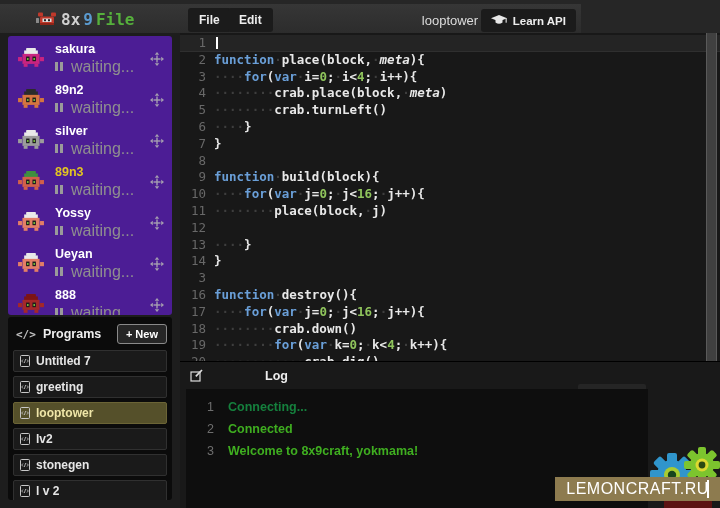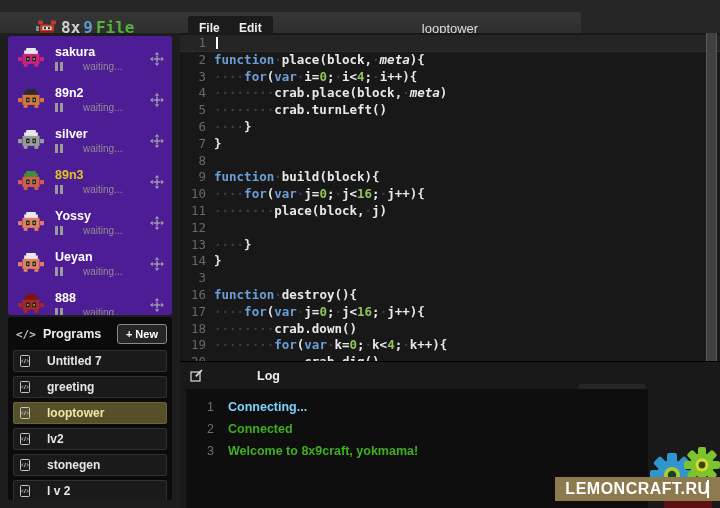--- a/index.html
+++ b/index.html
@@ -2,21 +2,21 @@
 <html><head>
 <meta charset="utf-8">
 <style>
   html,body{margin:0;padding:0;}
   body{
     width:720px;height:508px;overflow:hidden;position:relative;
     background:#262626;font-family:"Liberation Sans",sans-serif;
     -webkit-font-smoothing:antialiased;
   }
   
-  .header{position:absolute;top:12px;left:0;width:581px;height:33px;
+  .header{position:absolute;top:4px;left:0;width:581px;height:33px;
     background:linear-gradient(#363636,#2b2b2b);}
   .logo{position:absolute;left:36px;top:6px;display:flex;align-items:center;gap:3px;
     font-family:"DejaVu Sans Mono",monospace;font-weight:bold;font-size:16px;}
   .logo .l8x{color:#cfcfcf}.logo .l9{color:#5b9bd0}.logo .lcraft{color:#56b03c}
   .menu-btn{position:absolute;top:4px;height:24px;background:#1b1b1b;color:#eee;
     font-size:12px;font-weight:bold;border:none;border-radius:3px;padding:12px 11px;
     display:flex;align-items:center;}
   .btn-file{left:188px}.btn-edit{left:228px}
   .doc-title{position:absolute;left:180px;top:0;width:540px;height:33px;line-height:33px;
     text-align:center;color:#ddd;font-size:13px;pointer-events:none}
@@ -25,65 +25,65 @@
     display:flex;align-items:center;gap:6px;}
   
   .sidebar{position:absolute;top:33px;left:0;width:180px;height:475px;background:#1d1d1d;}
   .player-panel{position:absolute;top:3px;left:8px;width:164px;height:277px;
     background:#4c1d95;border-radius:3px;overflow:hidden;padding-top:2px;}
   .player-row{height:41px;display:flex;align-items:center;padding:0 8px;}
   .avatar{width:30px;height:22px;margin-right:9px;flex:none;}
   .pinfo{flex:1;min-width:0;}
   .pname{font-size:12.5px;font-weight:bold;color:#fff;line-height:14px;}
   .pname.hl{color:#e3c520;}
-  .pstatus{display:flex;gap:20px;align-items:center;font-size:10px;color:#8f8f8f;margin-top:2px;}
+  .pstatus{display:flex;gap:8px;align-items:center;font-size:16px;color:#8f8f8f;margin-top:2px;}
   .pause{display:inline-flex;gap:2px;}
   .pause i{width:3px;height:9px;background:#9a9a9a;display:block;}
   .move-icon{margin-left:auto;width:14px;height:14px;flex:none;opacity:.85;}
   .programs-panel{position:absolute;top:284px;left:8px;width:164px;height:183px;
     background:#0b0b0b;border-radius:3px;padding:5px;box-sizing:border-box;overflow:hidden;}
   .prog-header{display:flex;align-items:center;height:24px;}
   .code-glyph{color:#c0c0c0;font-size:11px;font-weight:bold;
     font-family:"DejaVu Sans Mono",monospace;margin:0 7px 0 3px;}
   .prog-title{font-size:12.5px;font-weight:bold;color:#eee;}
   .new-btn{margin-left:auto;background:#262626;border:1px solid #8a8a8a;border-radius:3px;
     color:#fff;font-size:11px;font-weight:bold;padding:3px 8px;}
   .prog-item{height:20px;margin-top:4px;background:#1a1a1a;border:1px solid #303030;
-    border-radius:2px;display:flex;align-items:center;padding:0 6px;gap:17px;
+    border-radius:2px;display:flex;align-items:center;padding:0 6px;gap:6px;
     font-size:12px;font-weight:bold;color:#e6e6e6;cursor:pointer;}
   .prog-item.selected{background:#55502a;border-color:#6b6436;color:#efe6a8;}
   
   .editor{position:absolute;left:180px;top:33px;width:540px;height:328px;background:#181818;
     overflow:hidden;font-family:"DejaVu Sans Mono",monospace;font-size:12.5px;padding-top:2px;}
   .code-line{height:16.8px;line-height:16.8px;white-space:pre;display:flex;}
   .code-line.active{background:#242424;box-shadow:inset 0 -1px 0 #2f2f2f;}
   .gutter{width:26px;text-align:right;color:#686868;flex:none;user-select:none;}
   .lcontent{padding-left:8px;color:#e8e8e8;font-weight:bold;}
   .kw{color:#6a9fd8;}.num{color:#8fc45c;}.meta{font-style:italic;}.ws{color:#3e3e3e;}
   .cursor{display:inline-block;width:2px;height:12px;background:#fff;vertical-align:-2px;margin-left:2px;}
   .scrollbar{position:absolute;right:3px;top:33px;width:11px;height:328px;background:#2a2a2a;
     border-left:1px solid #5a5a5a;border-right:1px solid #5a5a5a;box-sizing:border-box;z-index:3;}
   .scroll-thumb{position:absolute;top:0;left:0;width:100%;height:100%;background:#404040;}
   
   .log{position:absolute;left:180px;top:361px;width:540px;height:147px;background:#191919;
     border-top:1px solid #000;box-sizing:border-box;}
   .log-header{height:27px;display:flex;align-items:center;padding-left:10px;position:relative;}
-  .log-title{font-size:12.5px;font-weight:bold;color:#eee;margin-left:6px;padding-left:48px;}
+  .log-title{font-size:12.5px;font-weight:bold;color:#eee;margin-left:14px;padding-left:48px;}
   .clear-btn{position:absolute;right:74px;top:3px;height:21px;background:#252525;border:none;
     border-radius:2px;display:flex;align-items:center;gap:6px;padding:0 10px;color:#eee;
     font-size:11.5px;font-weight:bold;margin-top:19px;}
   .log-box{position:absolute;left:6px;top:27px;width:462px;height:120px;background:#0e0e0e;
     padding-top:7px;box-sizing:border-box;overflow:hidden;}
   .log-line{display:flex;line-height:22px;font-size:12.5px;font-weight:bold;}
   .log-num{width:28px;text-align:right;color:#6e6e6e;font-weight:normal;flex:none;margin-right:14px;}
   
   .gears{position:absolute;left:640px;top:440px;width:80px;height:68px;z-index:4;}
   .watermark-band{position:absolute;left:555px;top:477px;width:165px;height:24px;
     background:#8d7b4f;z-index:5;display:flex;align-items:center;justify-content:center;}
-  .band-text{color:#fff;font-weight:bold;font-size:16px;letter-spacing:.5px;}
+  .band-text{color:#fff;font-weight:normal;font-size:16px;letter-spacing:.5px;}
   .band-tick{position:absolute;right:11px;top:3px;width:2px;height:18px;background:#fff;}
   .red-strip{position:absolute;left:664px;top:501px;width:48px;height:7px;background:#5c1212;z-index:6;}
 </style>
 </head>
 <body>
 
 <div class="header">
   <div class="logo">
     <svg width="22" height="15" viewBox="0 0 22 15">
       <rect x="2" y="0.5" width="5" height="4" rx="1" fill="#c0392b"></rect>
@@ -95,20 +95,28 @@
       <rect x="8" y="7.2" width="2" height="2" fill="#222"></rect>
       <rect x="12" y="7.2" width="2" height="2" fill="#222"></rect>
     </svg>
     <span class="l8x">8x</span>
       <span class="l9">9</span>
       <span class="lcraft">File</span>
   </div>
   <div class="doc-title">looptower</div>
   <button class="menu-btn btn-file">File</button>
   <button class="menu-btn btn-edit">Edit</button>
+  <button class="learn-btn">
+    <svg width="16" height="11" viewBox="0 0 16 11">
+      <polygon points="8,0 16,3.2 8,6.4 0,3.2" fill="#e8e8e8"></polygon>
+      <path d="M4.5,5 v2.6 q3.5,2.4 7,0 V5" fill="#e8e8e8"></path>
+      <rect x="14.6" y="3.2" width="1.1" height="4.5" fill="#e8e8e8"></rect>
+    </svg>
+    <span>Learn API</span>
+  </button>
 </div>
 
 <div class="sidebar">
   <div class="player-panel" id="playerList">
 <div class="player-row">
 
 <svg class="avatar" viewBox="0 0 12 9">
   <rect x="4" y="0" width="4" height="1.2" rx="0.3" fill="#e9e9e9"></rect>
   <rect x="3.2" y="1" width="5.6" height="1.5" fill="#e9e9e9"></rect>
   <rect x="2.5" y="2.4" width="7" height="4.1" fill="#c92480"></rect>
@@ -521,21 +529,21 @@
       <svg width="13" height="10" viewBox="0 0 13 10">
         <polygon points="4,0 12,0 9,6.5 1,6.5" fill="#ddd"></polygon>
         <line x1="0" y1="9" x2="11" y2="9" stroke="#bbb" stroke-width="1.2"></line>
       </svg>
       <span>Clear</span>
     </button>
   </div>
   <div class="log-box" id="logBox">
 <div class="log-line">
   <span class="log-num">1</span>
-  <span style="color:#7dd3fc">Connecting...</span>
+  <span style="color:#15803d">Connecting...</span>
 </div>
 <div class="log-line">
   <span class="log-num">2</span>
   <span style="color:#3fae20">Connected</span>
 </div>
 <div class="log-line">
   <span class="log-num">3</span>
   <span style="color:#3fae20">Welcome to 8x9craft, yokmama!</span>
 </div>
     </div>

